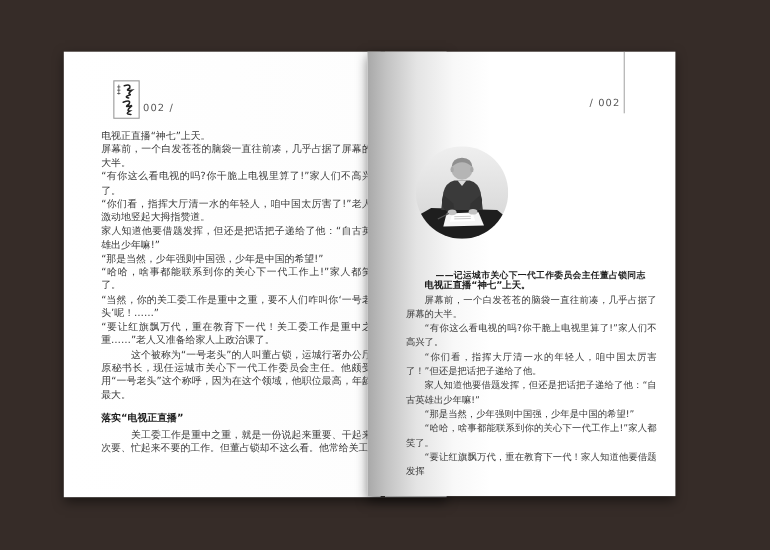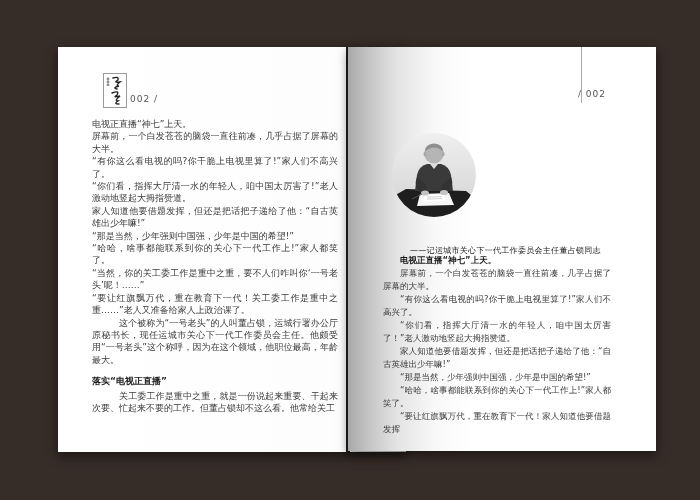--- a/index.html
+++ b/index.html
@@ -13,21 +13,21 @@
     position:absolute;top:47px;
     background:#fcfcfc;
     box-shadow:0 4px 10px rgba(0,0,0,0.5);
     overflow:hidden;
   }
   .page-left{
     left:58px;width:348px;height:405px;
     background:linear-gradient(to right,#ffffff 0%,#fdfdfd 86%,#ececec 98%,#dcdcdc 100%);
   }
   .page-right{
-    left:348px;width:308px;height:404px;
+    left:334px;width:280px;height:404px;
     background:linear-gradient(to right,#a8a8a8 0%,#c2c2c2 6%,#e4e4e4 16%,#f8f8f8 28%,#ffffff 40%);
   }
   .spine-gap{
     position:absolute;top:47px;left:346px;width:4px;height:405px;
     background:#241e1b;
   }
   
   .stamp{
     position:absolute;left:45px;top:26px;width:24px;height:35px;
     background:#fff;border:1px solid #9a9a9a;box-sizing:border-box;
@@ -49,21 +49,21 @@
     position:absolute;left:44px;top:86px;width:84px;height:84px;
   }
   
   .article-title{
     position:absolute;left:30px;top:160px;
     font-size:27px;font-weight:900;color:#121212;
     letter-spacing:1px;white-space:nowrap;
   }
   .article-subtitle{
     position:absolute;left:62px;top:198px;
-    font-size:8px;font-weight:normal;color:#1d1d1d;
+    font-size:8px;font-weight:bold;color:#1d1d1d;
     white-space:nowrap;letter-spacing:0.3px;
   }
   
   .body-left{
     position:absolute;left:34px;top:71px;width:246px;
     font-size:9px;line-height:12.4px;color:#3a3a3a;
     text-align:justify;
   }
   .body-left p{margin:0;}
   .body-right{
@@ -149,19 +149,19 @@
       </g>
     </svg>
   </div>
 
   <div class="article-subtitle">——记运城市关心下一代工作委员会主任董占锁同志</div>
 
   <div class="body-right">
     <p class="lead-bold">电视正直播“神七”上天。</p>
     <p>屏幕前，一个白发苍苍的脑袋一直往前凑，几乎占据了屏幕的大半。</p>
     <p>“有你这么看电视的吗?你干脆上电视里算了!”家人们不高兴了。</p>
-    <p>“你们看，指挥大厅清一水的年轻人，咱中国太厉害了！”老人激动地竖起大拇指赞道。</p>
+    <p>“你们看，指挥大厅清一水的年轻人，咱中国太厉害了！”但还是把话把子递给了他。</p>
     <p>家人知道他要借题发挥，但还是把话把子递给了他：“自古英雄出少年嘛!”</p>
     <p>“那是当然，少年强则中国强，少年是中国的希望!”</p>
     <p>“哈哈，啥事都能联系到你的关心下一代工作上!”家人都笑了。</p>
     <p>“要让红旗飘万代，重在教育下一代！家人知道他要借题发挥</p>
   </div>
 </div>
 
 </body></html>

